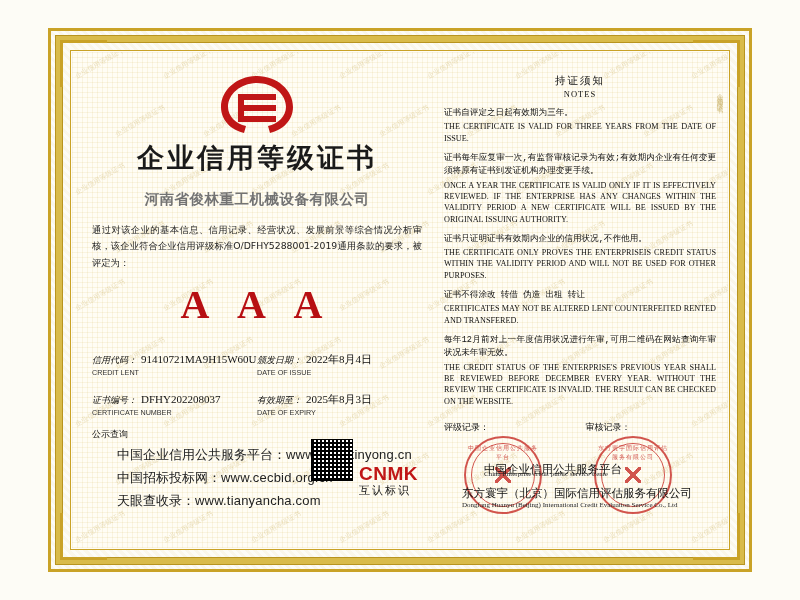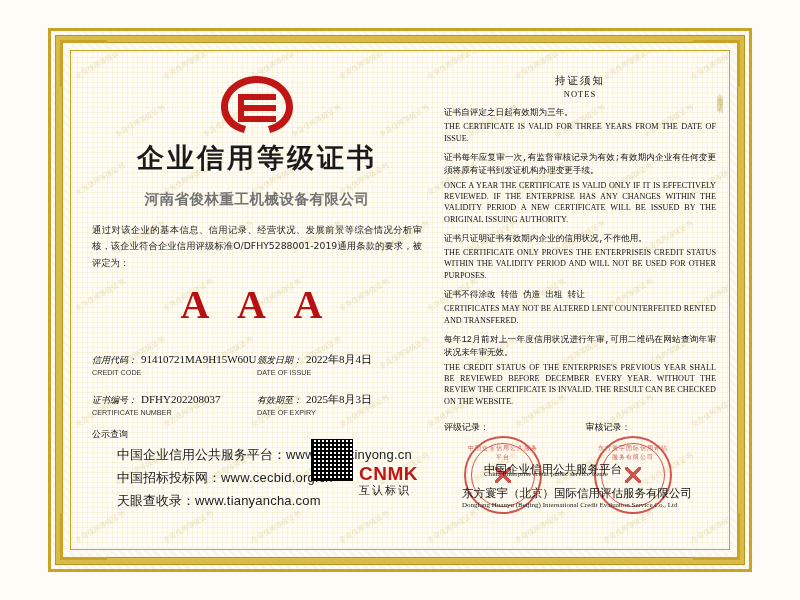--- a/index.html
+++ b/index.html
@@ -442,21 +442,21 @@
 
       <div class="main-title">企业信用等级证书</div>
       <div class="company">河南省俊林重工机械设备有限公司</div>
       <div class="desc">通过对该企业的基本信息、信用记录、经营状况、发展前景等综合情况分析审核，该企业符合企业信用评级标准O/DFHY5288001-2019通用条款的要求，被评定为：</div>
       <div class="grade">A A A</div>
 
       <div class="fields">
         <div class="field-row">
           <div class="field">
             <span class="lbl-cn">信用代码：</span><span class="val">91410721MA9H15W60U</span>
-            <span class="lbl-en">CREDIT CODE</span>
+            <span class="lbl-en">CREDIT LENT</span>
           </div>
           <div class="field">
             <span class="lbl-cn">颁发日期：</span><span class="val">2022年8月4日</span>
             <span class="lbl-en">DATE OF ISSUE</span>
           </div>
         </div>
         <div class="field-row">
           <div class="field">
             <span class="lbl-cn">证书编号：</span><span class="val">DFHY202208037</span>
             <span class="lbl-en">CERTIFICATE NUMBER</span>

